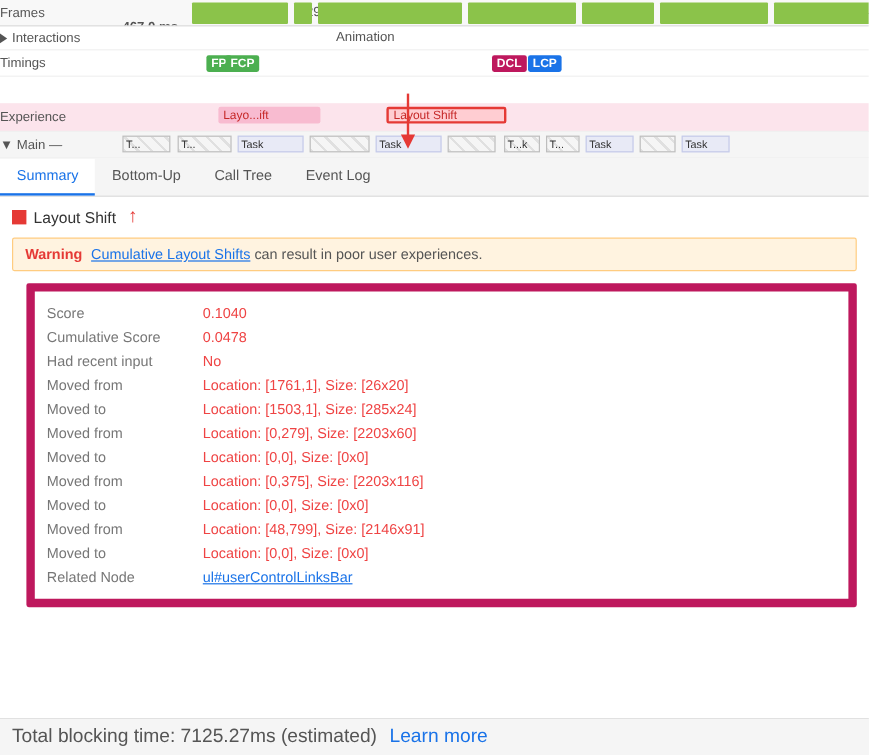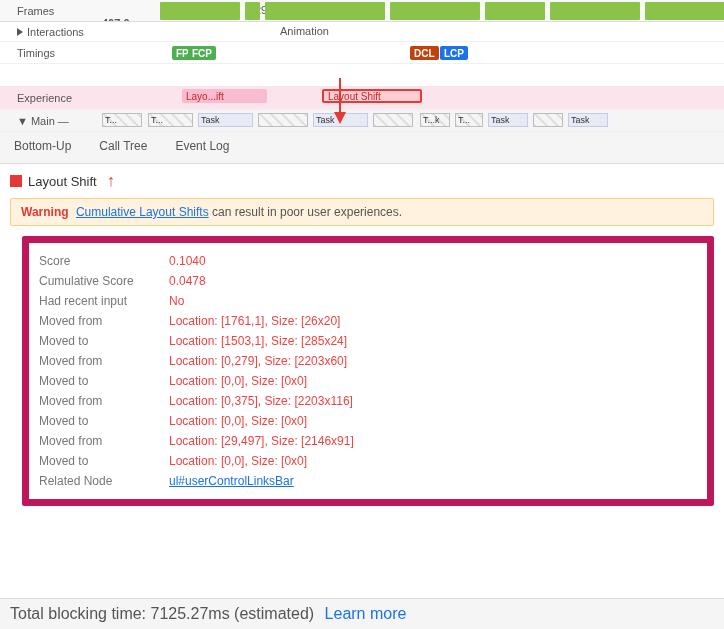--- a/index.html
+++ b/index.html
@@ -18,21 +18,21 @@
       height: 20px;
       border-bottom: 1px solid #f0f0f0;
       position: relative;
     }
 
     .timeline-label {
       width: 100px;
       min-width: 100px;
       font-size: 11px;
       color: #555;
-      padding-left: 17px;
+      padding-left: 0;
       display: flex;
       align-items: center;
       gap: 4px;
     }
 
     .triangle-icon {
       width: 0;
       height: 0;
       border-top: 4px solid transparent;
       border-bottom: 4px solid transparent;
@@ -63,21 +63,21 @@
       padding: 0 4px;
       font-size: 10px;
       font-weight: bold;
       color: #fff;
       border-radius: 2px;
       position: absolute;
     }
 
     .badge-fp { background: #4caf50; }
     .badge-fcp { background: #4caf50; }
-    .badge-dcl { background: #c2410c; }
+    .badge-dcl { background: #be185d; }
     .badge-lcp { background: #1a73e8; }
 
     
     .exp-bar {
       position: absolute;
       height: 14px;
       top: 3px;
       border-radius: 2px;
       font-size: 10px;
       display: flex;
@@ -350,20 +350,23 @@
         <marker id="arrowhead" markerWidth="6" markerHeight="6" refX="3" refY="3" orient="auto">
           <path d="M0,0 L0,6 L6,3 z" fill="#e53935"></path>
         </marker>
       </defs>
     </svg>
   </div>
 
 </div>
 
 <div class="tabs-bar">
+  <div class="tab active">
+    <span>Summary</span>
+  </div>
   <div class="tab">
     <span>Bottom-Up</span>
   </div>
   <div class="tab">
     <span>Call Tree</span>
   </div>
   <div class="tab">
     <span>Event Log</span>
   </div>
 </div>
@@ -425,21 +428,21 @@
       <span class="detail-value">Location: [0,375], Size: [2203x116]</span>
     </div>
 
     <div class="detail-row">
       <span class="detail-label">Moved to</span>
       <span class="detail-value">Location: [0,0], Size: [0x0]</span>
     </div>
 
     <div class="detail-row">
       <span class="detail-label">Moved from</span>
-      <span class="detail-value">Location: [29,497], Size: [2146x91]</span>
+      <span class="detail-value">Location: [48,799], Size: [2146x91]</span>
     </div>
 
     <div class="detail-row">
       <span class="detail-label">Moved to</span>
       <span class="detail-value">Location: [0,0], Size: [0x0]</span>
     </div>
 
     <div class="detail-row">
       <span class="detail-label">Related Node</span>
       <a class="detail-value" style="color:#1a73e8; text-decoration:underline; cursor:pointer;">ul#userControlLinksBar</a>

